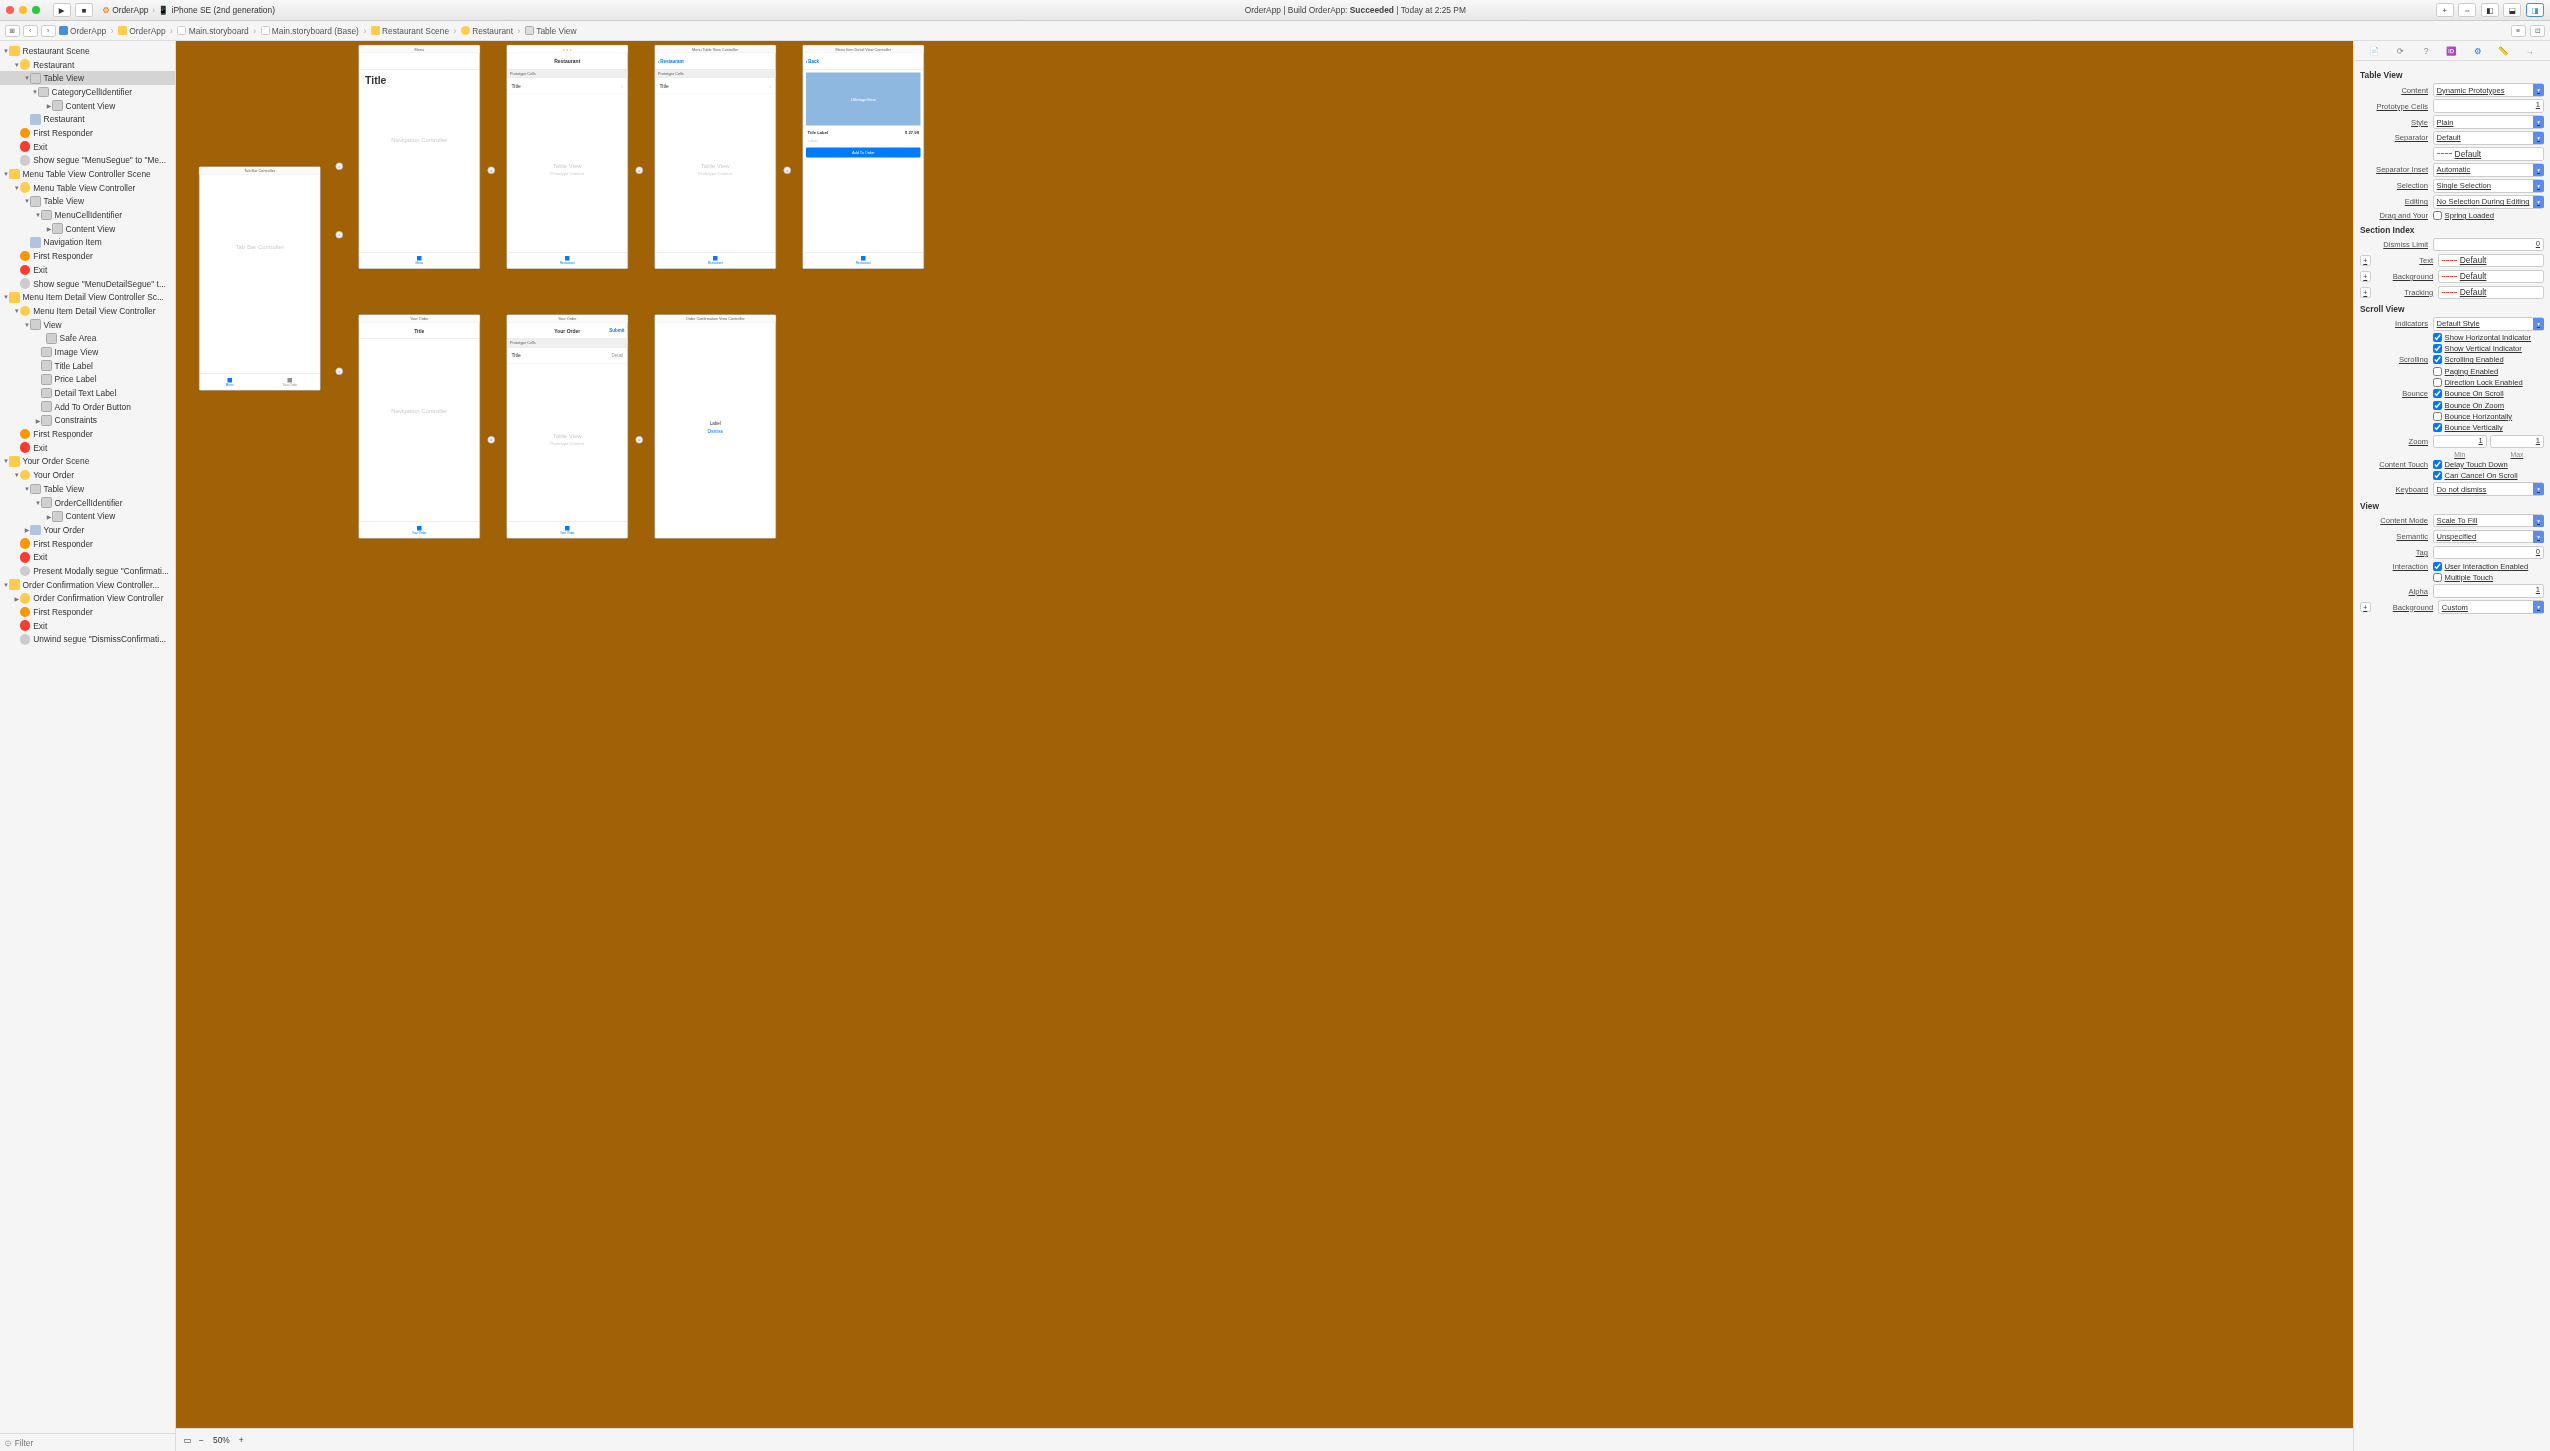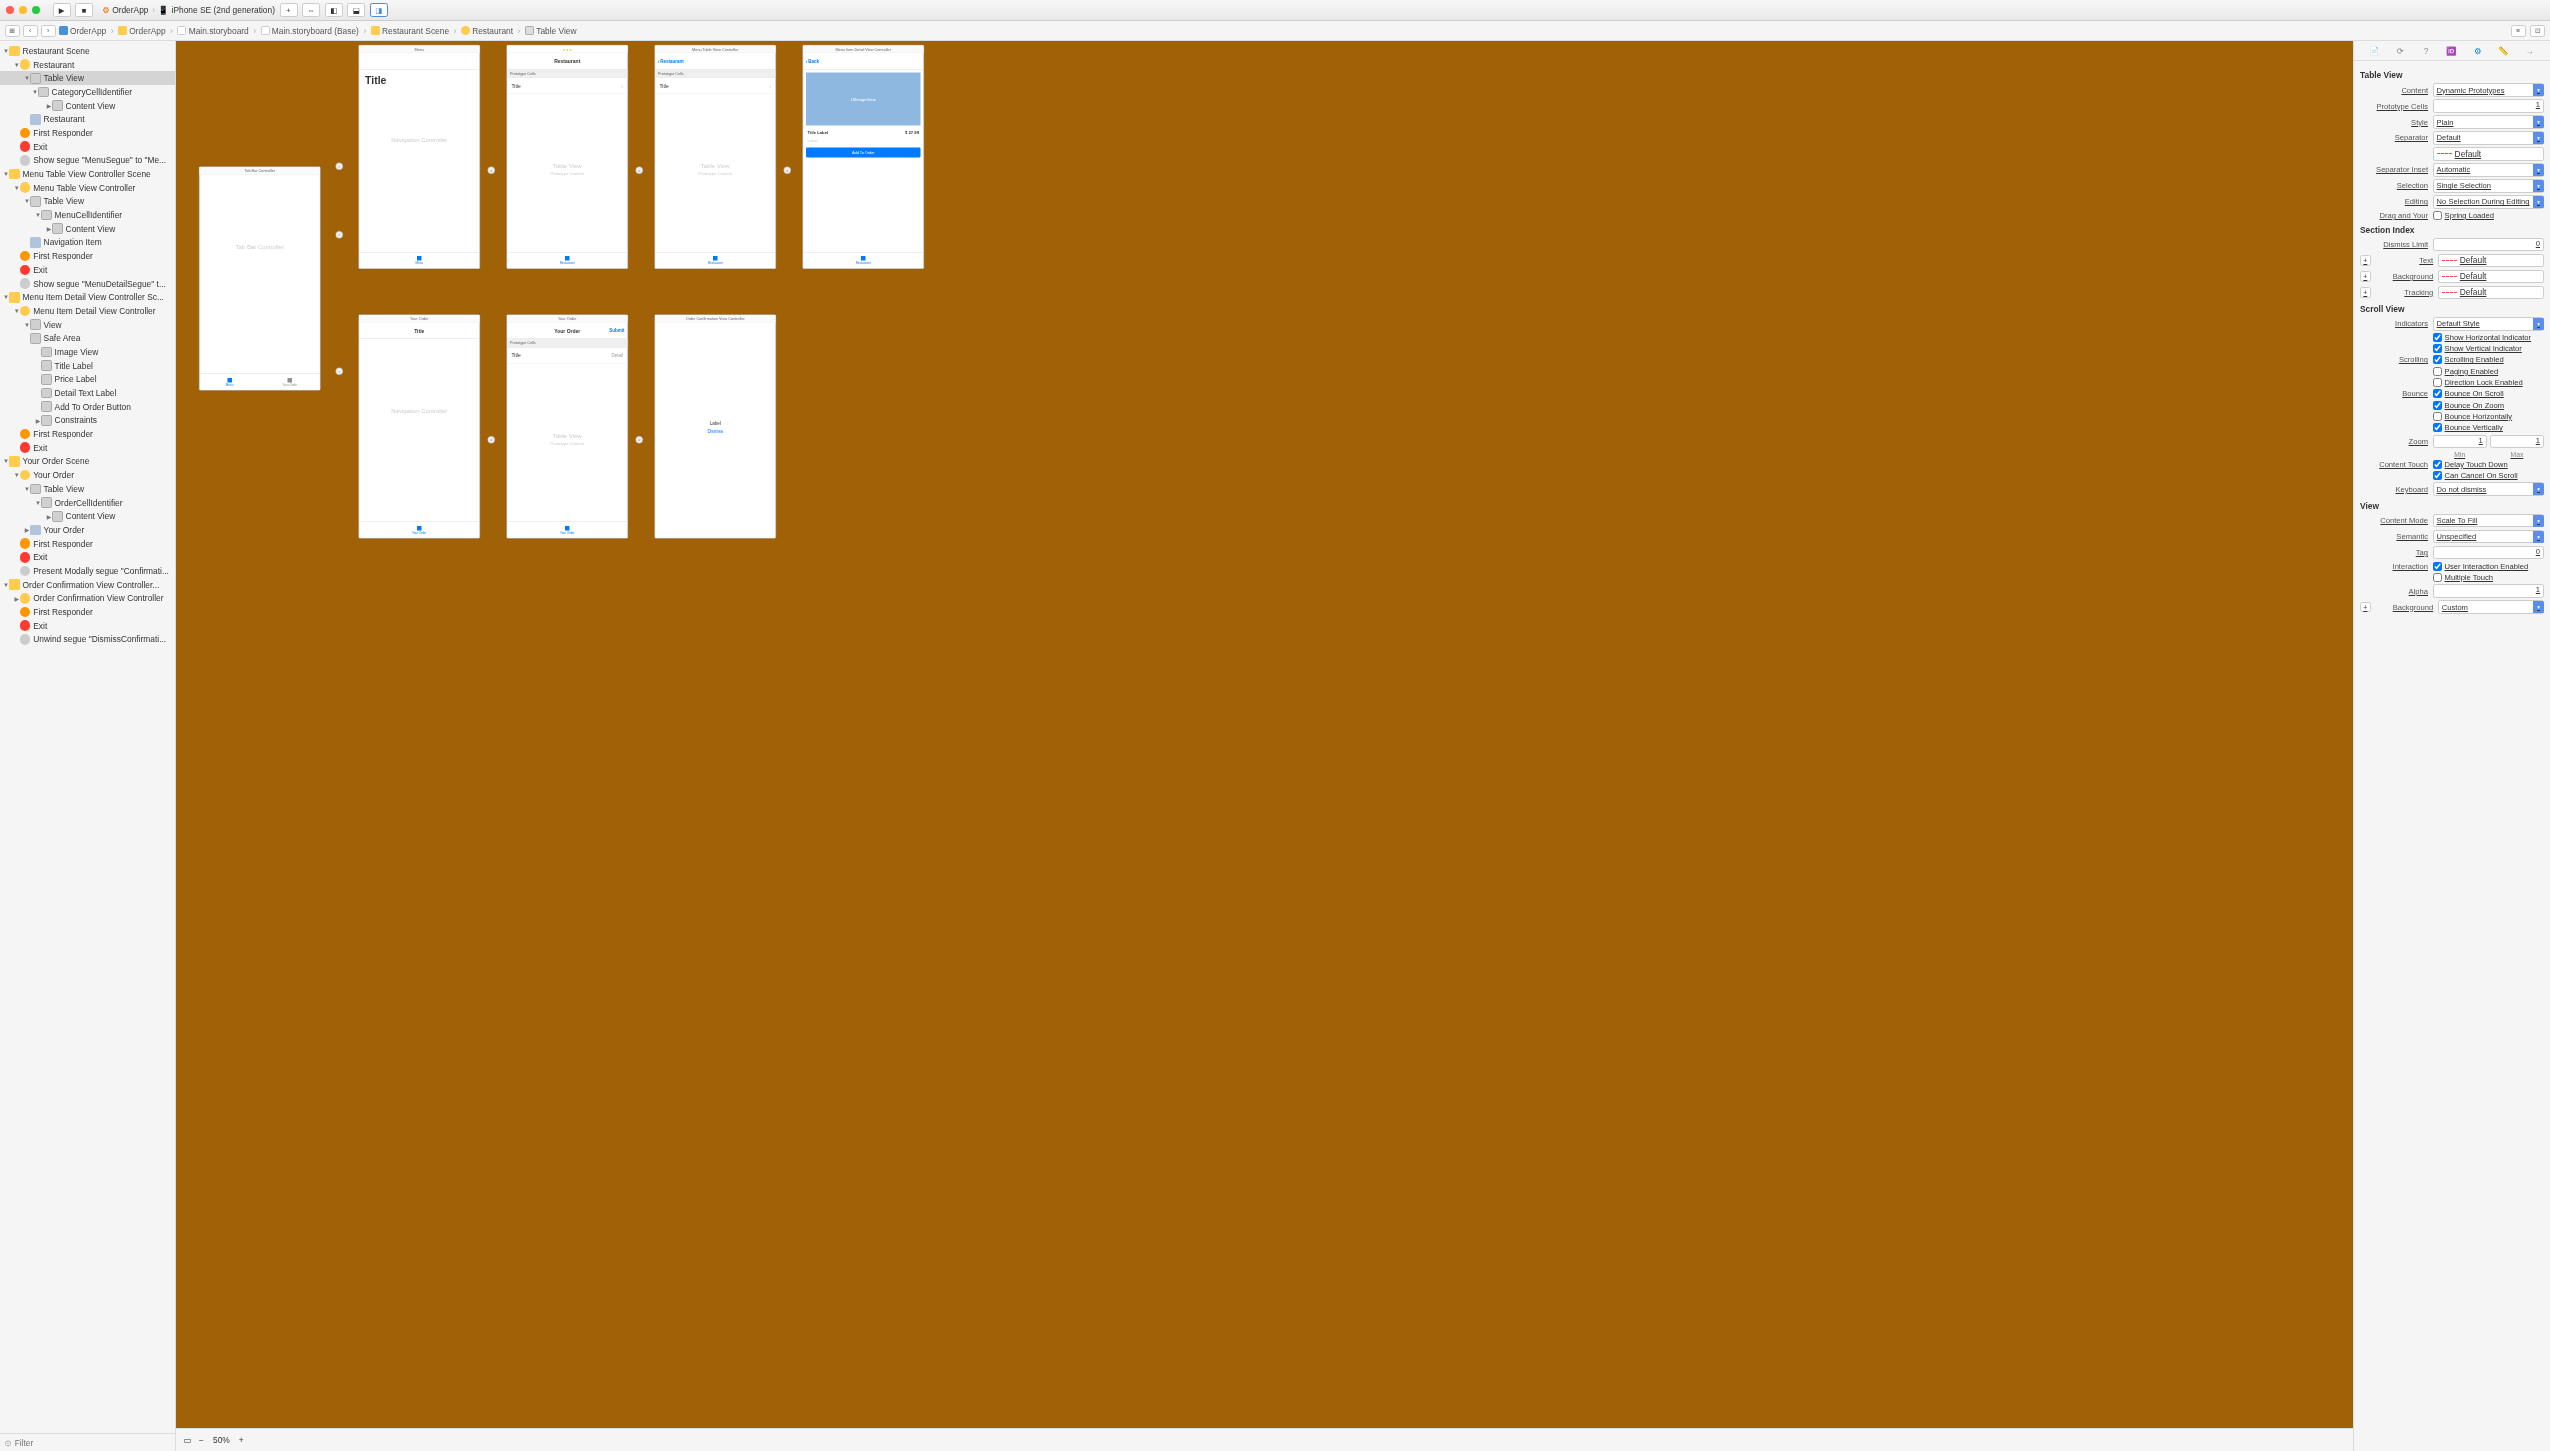--- a/index.html
+++ b/index.html
@@ -106,20 +106,25 @@
     <div class="dot green"></div>
   </div>
   <div class="tb-btn">▶</div>
   <div class="tb-btn">■</div>
   <div class="bc-item" style="margin-left:4.6px;">
     <span style="color:#e07000;">⚙</span>
     <span>OrderApp</span>
     <span class="bc-sep">›</span>
     <span style="color:#4a90d9;">📱</span>
     <span>iPhone SE (2nd generation)</span>
+  </div>
+  <div class="status">
+    <span>OrderApp | Build OrderApp:</span>
+    <b>Succeeded</b>
+    <span>| Today at 2:25 PM</span>
   </div>
   <div class="tb-right">
     <div class="tb-btn">+</div>
     <div class="tb-btn">⇔</div>
     <div class="tb-btn">◧</div>
     <div class="tb-btn">⬓</div>
     <div class="tb-btn" style="border-color:#4a90d9;color:#4a90d9;">◨</div>
   </div>
 </div>
 
@@ -269,21 +274,21 @@
         <div class="outline-row" style="padding-left: 13.7px;">
           <span class="tri">▼</span>
           <span class="o-icon ic-vc"></span>
           <span>Menu Item Detail View Controller</span>
         </div>
         <div class="outline-row" style="padding-left: 24px;">
           <span class="tri">▼</span>
           <span class="o-icon ic-view"></span>
           <span>View</span>
         </div>
-        <div class="outline-row" style="padding-left: 24px;">
+        <div class="outline-row" style="padding-left: 40px;">
           <span class="tri"></span>
           <span class="o-icon ic-view"></span>
           <span>Safe Area</span>
         </div>
         <div class="outline-row" style="padding-left: 35px;">
           <span class="tri"></span>
           <span class="o-icon ic-view"></span>
           <span>Image View</span>
         </div>
         <div class="outline-row" style="padding-left: 35px;">

